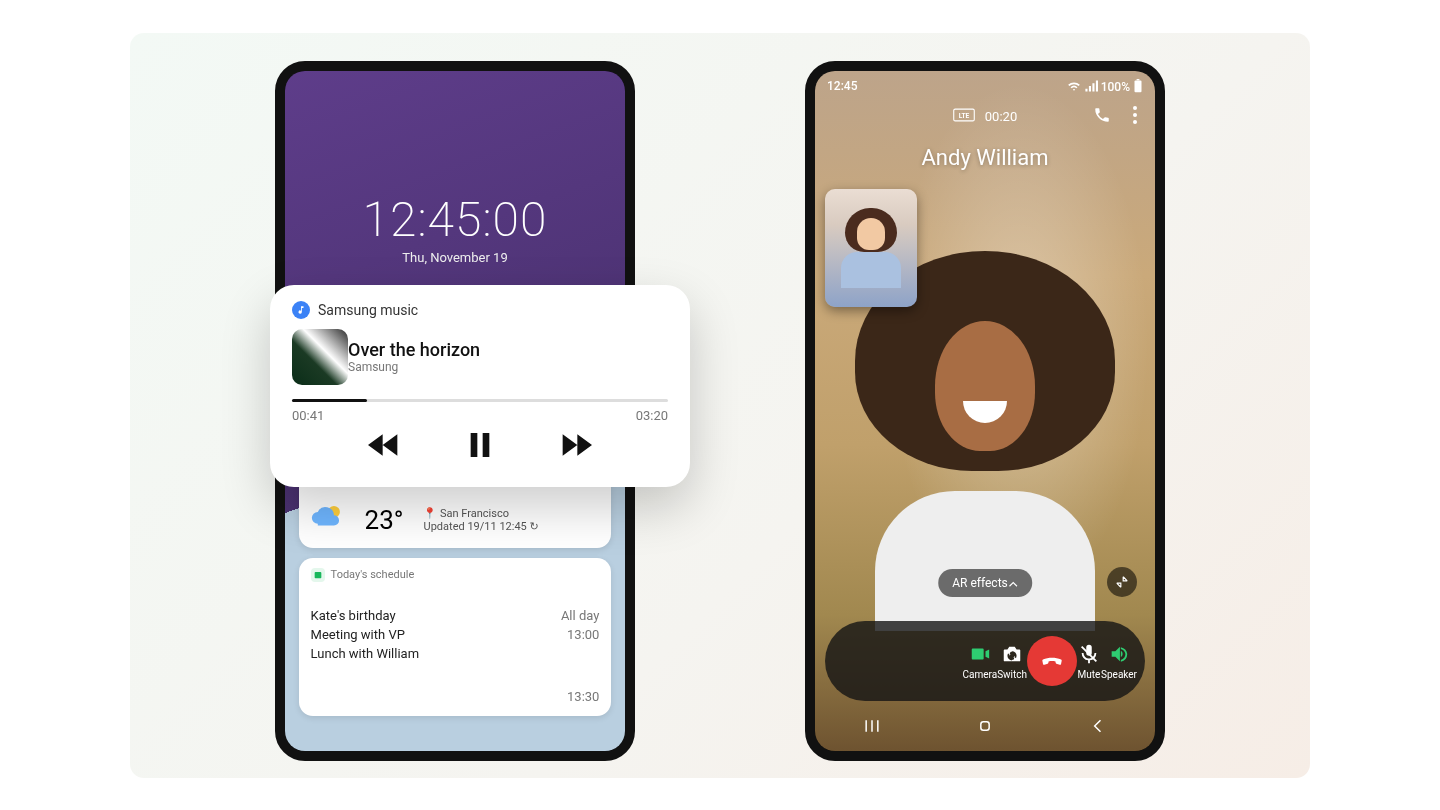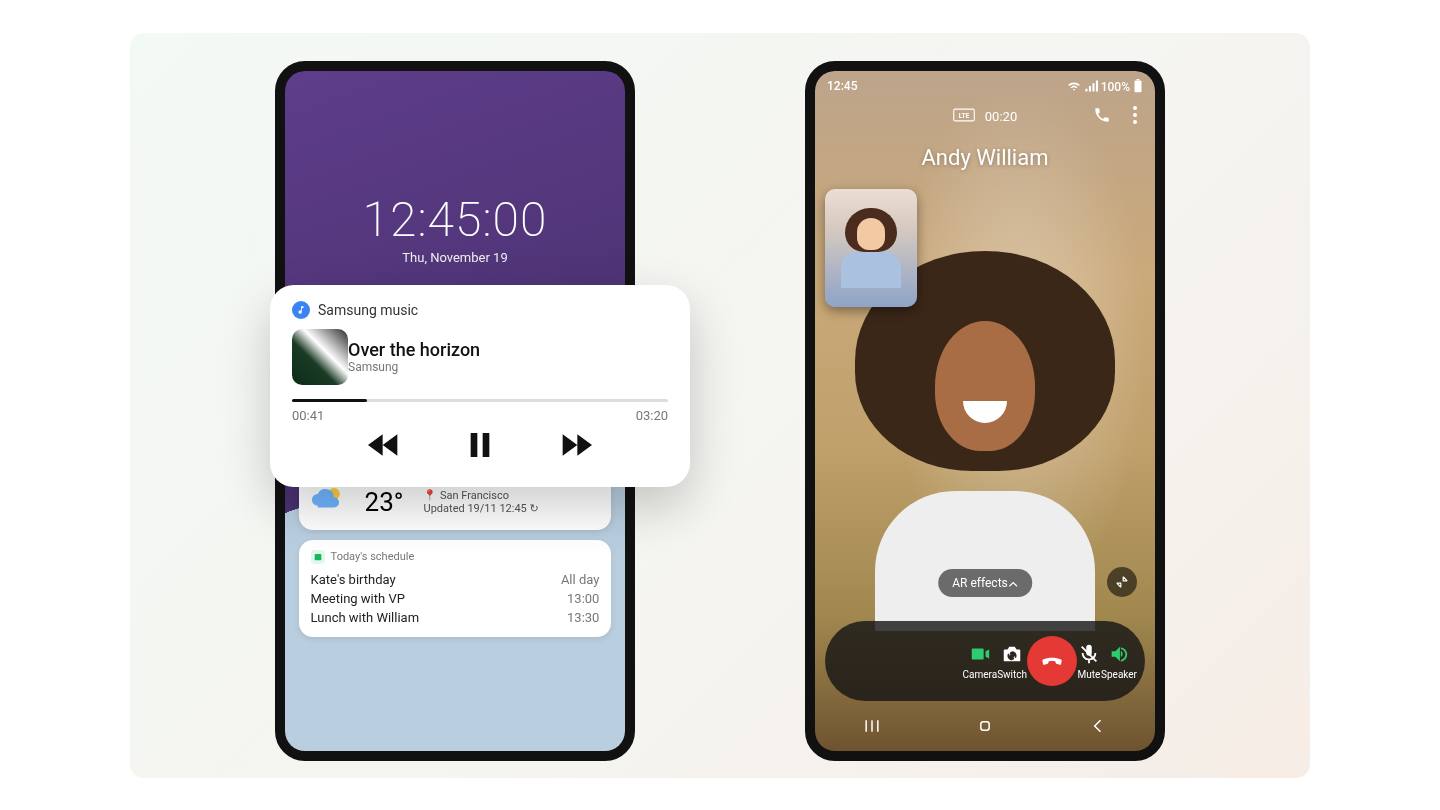--- a/index.html
+++ b/index.html
@@ -84,21 +84,21 @@
     border-radius: 14px;
     padding: 10px 12px;
     box-shadow: 0 2px 6px rgba(0,0,0,0.1);
   }
   .card-head {
     display: flex;
     align-items: center;
     gap: 6px;
     font-size: 11px;
     color: var(--muted);
-    margin-bottom: 6px;
+    margin-bottom: 24px;
   }
   .mini-icon {
     width: 14px;
     height: 14px;
     border-radius: 4px;
     display: inline-flex;
     align-items: center;
     justify-content: center;
   }
   .weather-body {
@@ -260,21 +260,21 @@
           <div class="sched-row">
             <span>Kate's birthday</span>
               <span style="color:var(--muted);">All day</span>
           </div>
           <div class="sched-row">
             <span>Meeting with VP</span>
               <span style="color:var(--muted);">13:00</span>
           </div>
           <div class="sched-row">
             <span>Lunch with William</span>
-              <span style="color:var(--muted);">13:30</span>
+              <span style="color:var(--muted);margin-top:43px;">13:30</span>
           </div>
         </div>
       </div>
     </div>
   </div>
 
   <div class="phone" style="margin-right:60px;">
     <div class="screen call-bg">
       <div class="status-bar">
         <span>12:45</span>

